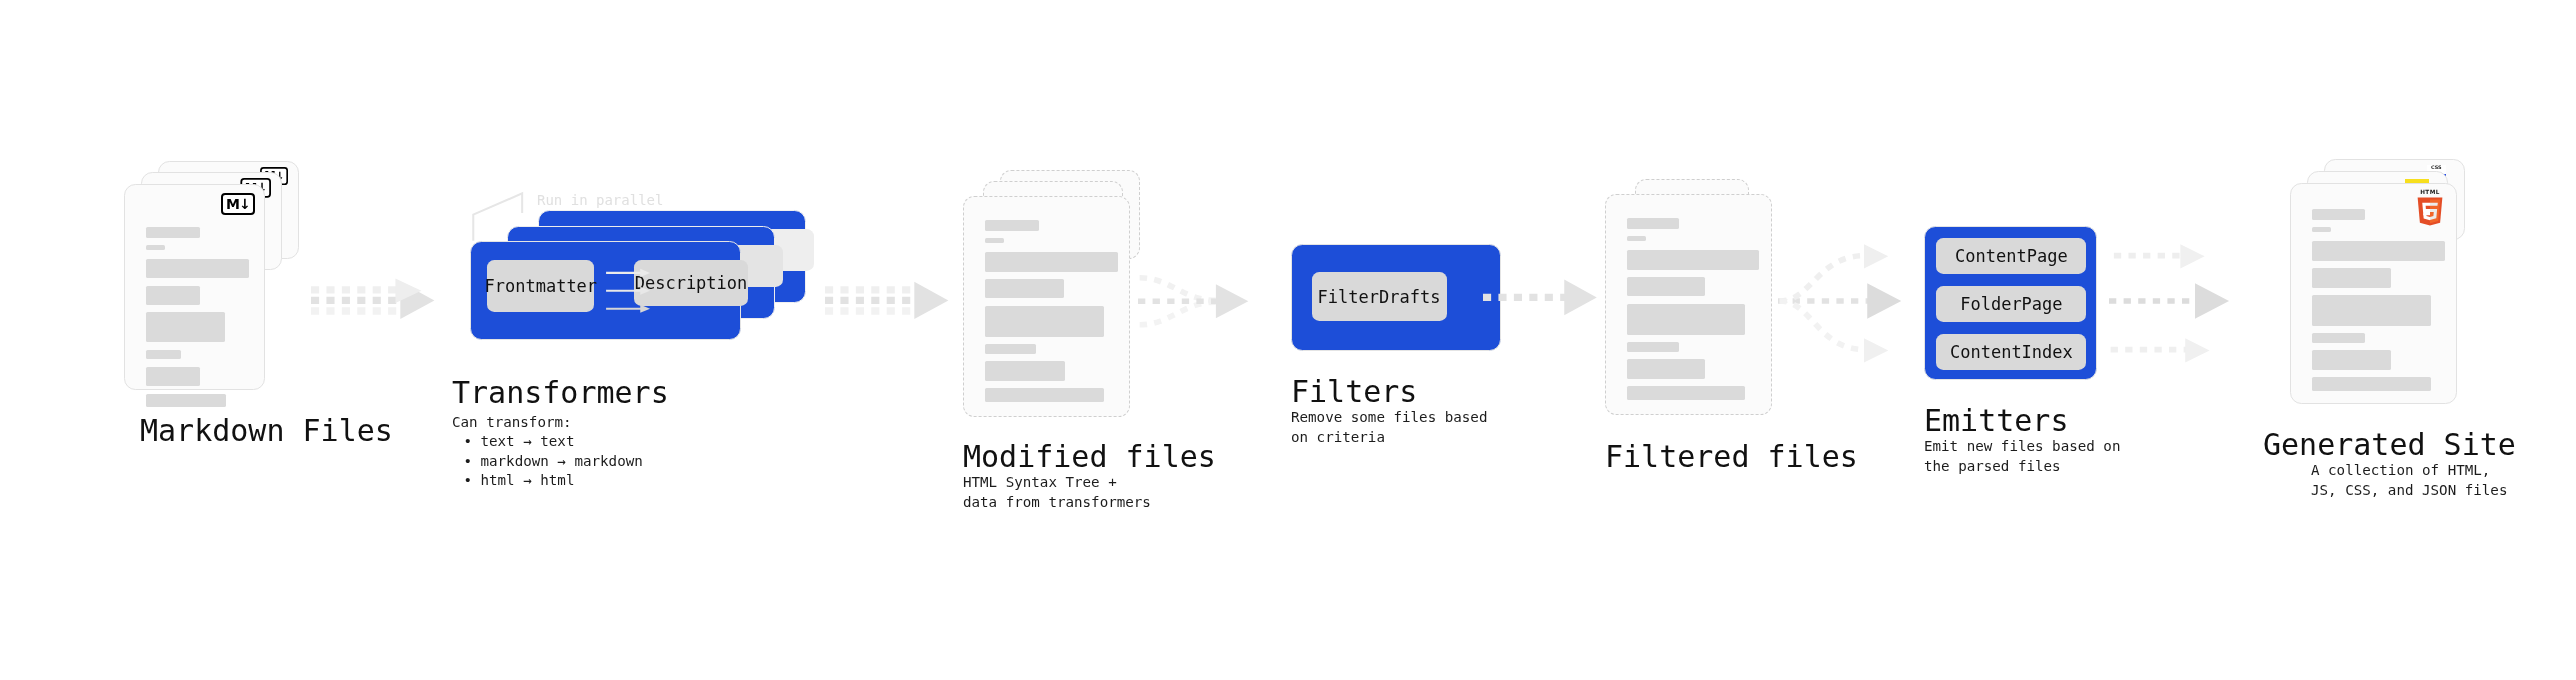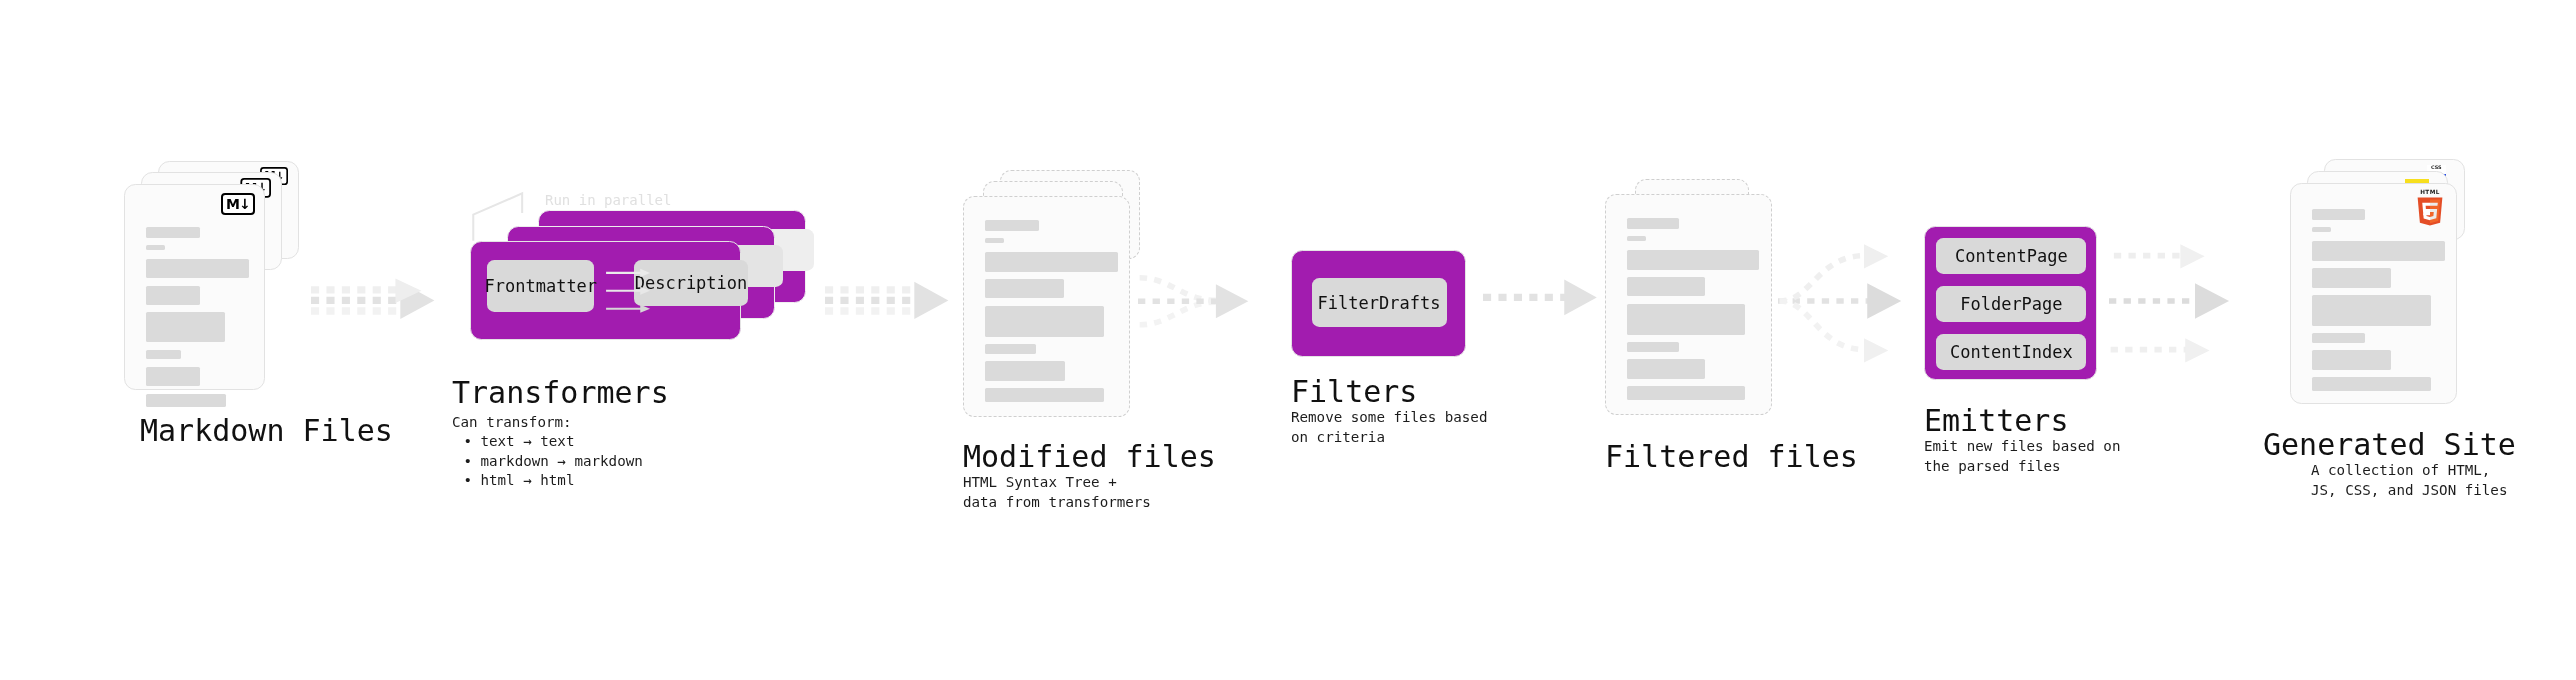--- a/index.html
+++ b/index.html
@@ -58,21 +58,21 @@
     font-family: "DejaVu Sans", "Liberation Sans", sans-serif;
     font-size: 5.7px; font-weight: bold; color: #1b1b1b; letter-spacing: 0.4px;
     line-height: 6.5px;
   }
 
   
   .procbox {
     position: absolute;
     border: 1.6px solid #e4e4e4;
     border-radius: 11.4px;
-    background: #a21caf;
+    background: #1d4ed8;
   }
   .pill {
     position: absolute;
     background: #d9d9d9;
     border-radius: 7.3px;
     display: flex; align-items: center; justify-content: center;
     font-size: 17px; color: #111;
     white-space: nowrap;
   }
   .pill.ghost1 { background: #e4e4e4; }
@@ -145,21 +145,21 @@
     </g>
     <polygon points="110,2 110,48 152,25" fill="#e2e2e2"></polygon>
     <polygon points="104,-2 104,28 136,13" fill="#eeeeee"></polygon>
   </svg>
 
   <div class="node" style="left:452px; top:195px;">
 
     <svg style="left:18px; top:0px;" width="163" height="49" viewBox="0 0 200 60">
       <path d="M4 56 L4 24 L64 -2 L64 22" fill="none" stroke="#e6e6e6" stroke-width="2.5"></path>
     </svg>
-    <div class="annot" style="left:93px; top:-3.3px;">Run in parallel</div>
+    <div class="annot" style="left:85px; top:-3.3px;">Run in parallel</div>
 
     <div class="procbox" style="left:86px; top:14.6px; width:268px; height:93px; border-color:#f0f0f0;">
       <div class="pill ghost2" style="left:18px; top:18px; width:104px; height:42px;"></div>
       <div class="pill ghost2" style="left:171px; top:18px; width:104px; height:42px;"></div>
     </div>
 
     <div class="procbox" style="left:55px; top:31px; width:268px; height:93px; border-color:#ededed;">
       <div class="pill ghost1" style="left:18px; top:18px; width:104px; height:42px;"></div>
       <div class="pill ghost1" style="left:171px; top:18px; width:104px; height:42px;"></div>
     </div>
@@ -223,21 +223,21 @@
   <svg style="left:1138px; top:268px;" width="146" height="73" viewBox="0 0 180 90">
     <g fill="none" stroke-width="7" stroke-dasharray="9 9">
       <path d="M2 12 C 40 12, 55 40, 96 40" stroke="#f1f1f1"></path>
       <path d="M2 70 C 40 70, 55 42, 96 42" stroke="#f3f3f3"></path>
       <line x1="0" y1="41" x2="100" y2="41" stroke="#e2e2e2"></line>
     </g>
     <polygon points="96,20 96,62 136,41" fill="#e2e2e2"></polygon>
   </svg>
 
   <div class="node" style="left:1291px; top:244px;">
-    <div class="procbox" style="left:0; top:6px; width:175px; height:107px;">
+    <div class="procbox" style="left:0; top:0; width:210px; height:107px;">
       <div class="pill" style="left:19.5px; top:27px; width:135px; height:49px;">FilterDrafts</div>
     </div>
     <div class="title" style="left:0px; top:130px;">Filters</div>
     <div class="sub" style="left:0px; top:164px;">Remove some files based
 on criteria</div>
   </div>
 
   <svg style="left:1483px; top:286px;" width="130" height="26" viewBox="0 0 160 32">
     <line x1="0" y1="14" x2="106" y2="14" stroke="#e2e2e2" stroke-width="9" stroke-dasharray="10 9"></line>
     <polygon points="100,-8 100,36 140,14" fill="#e2e2e2"></polygon>

